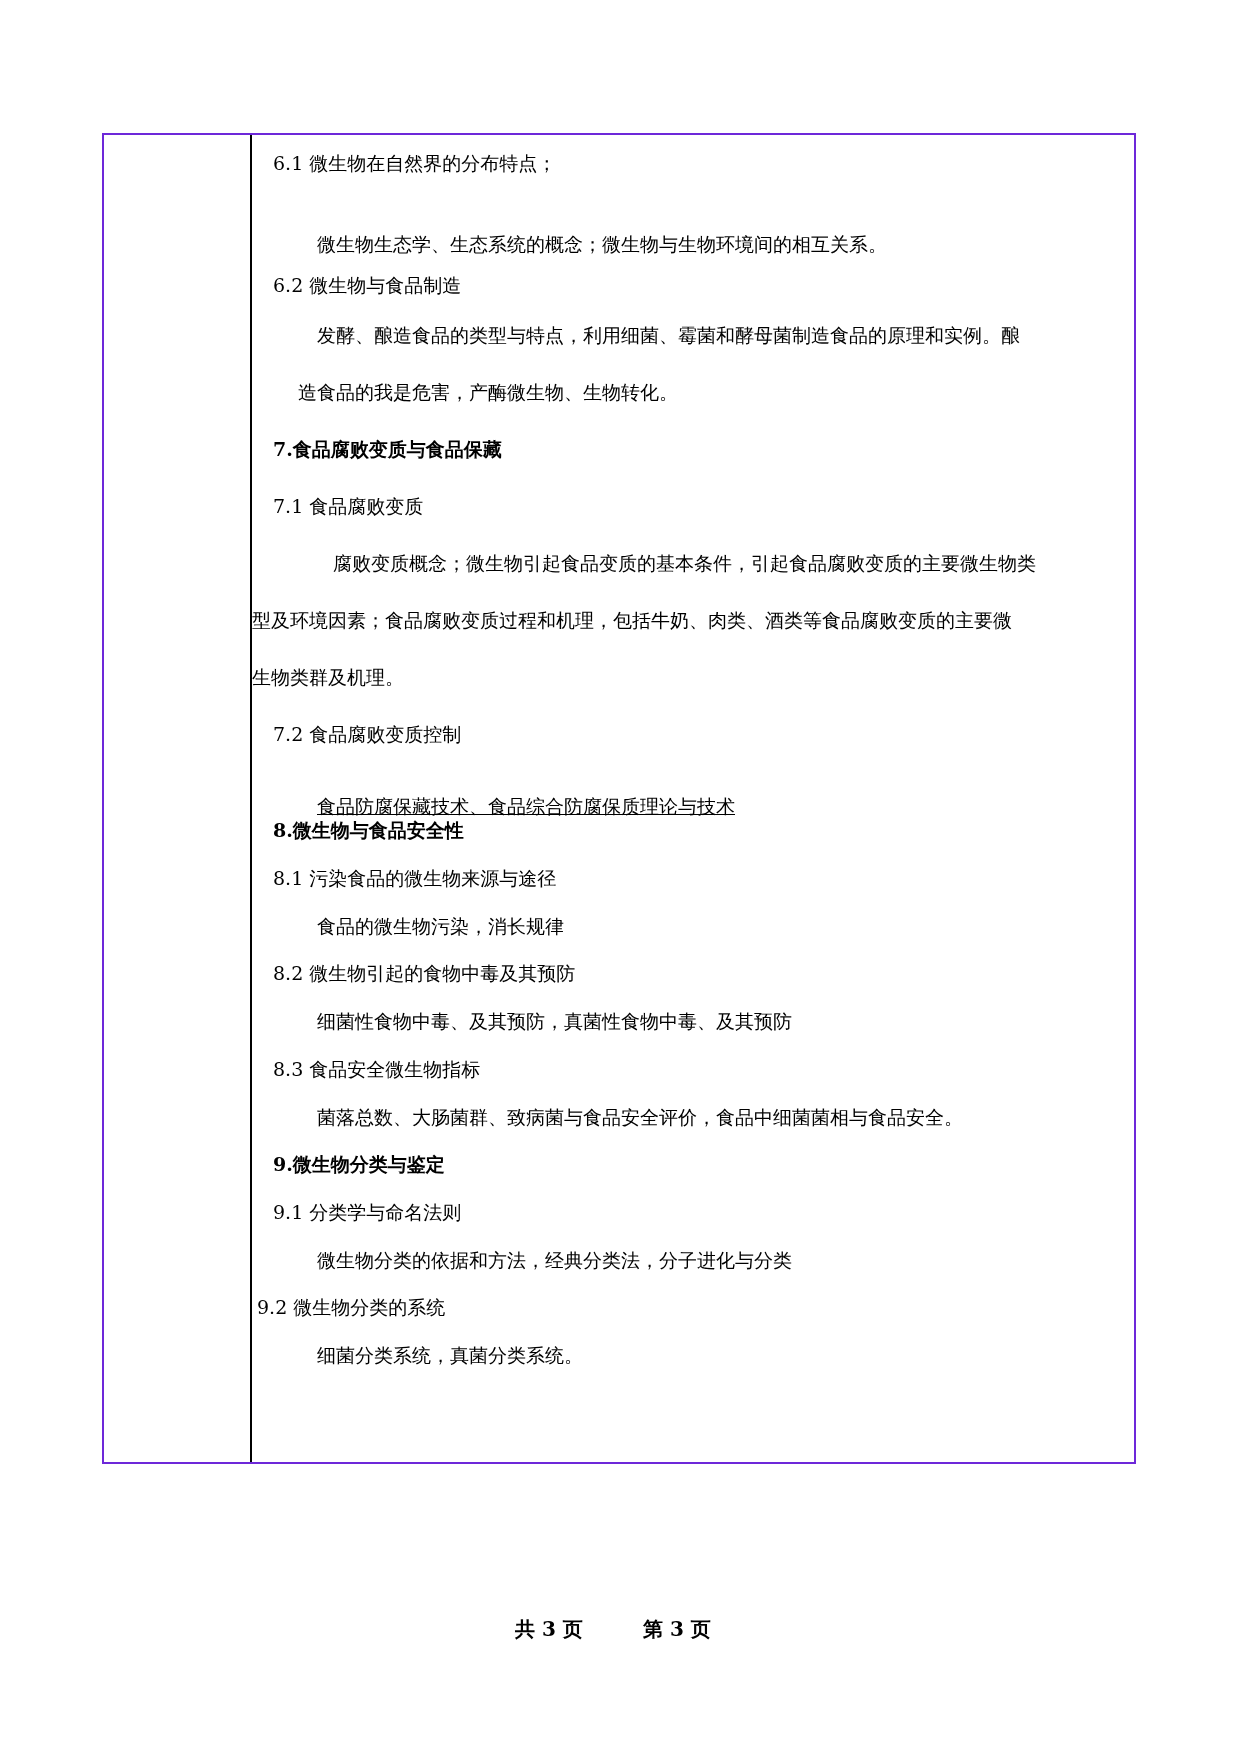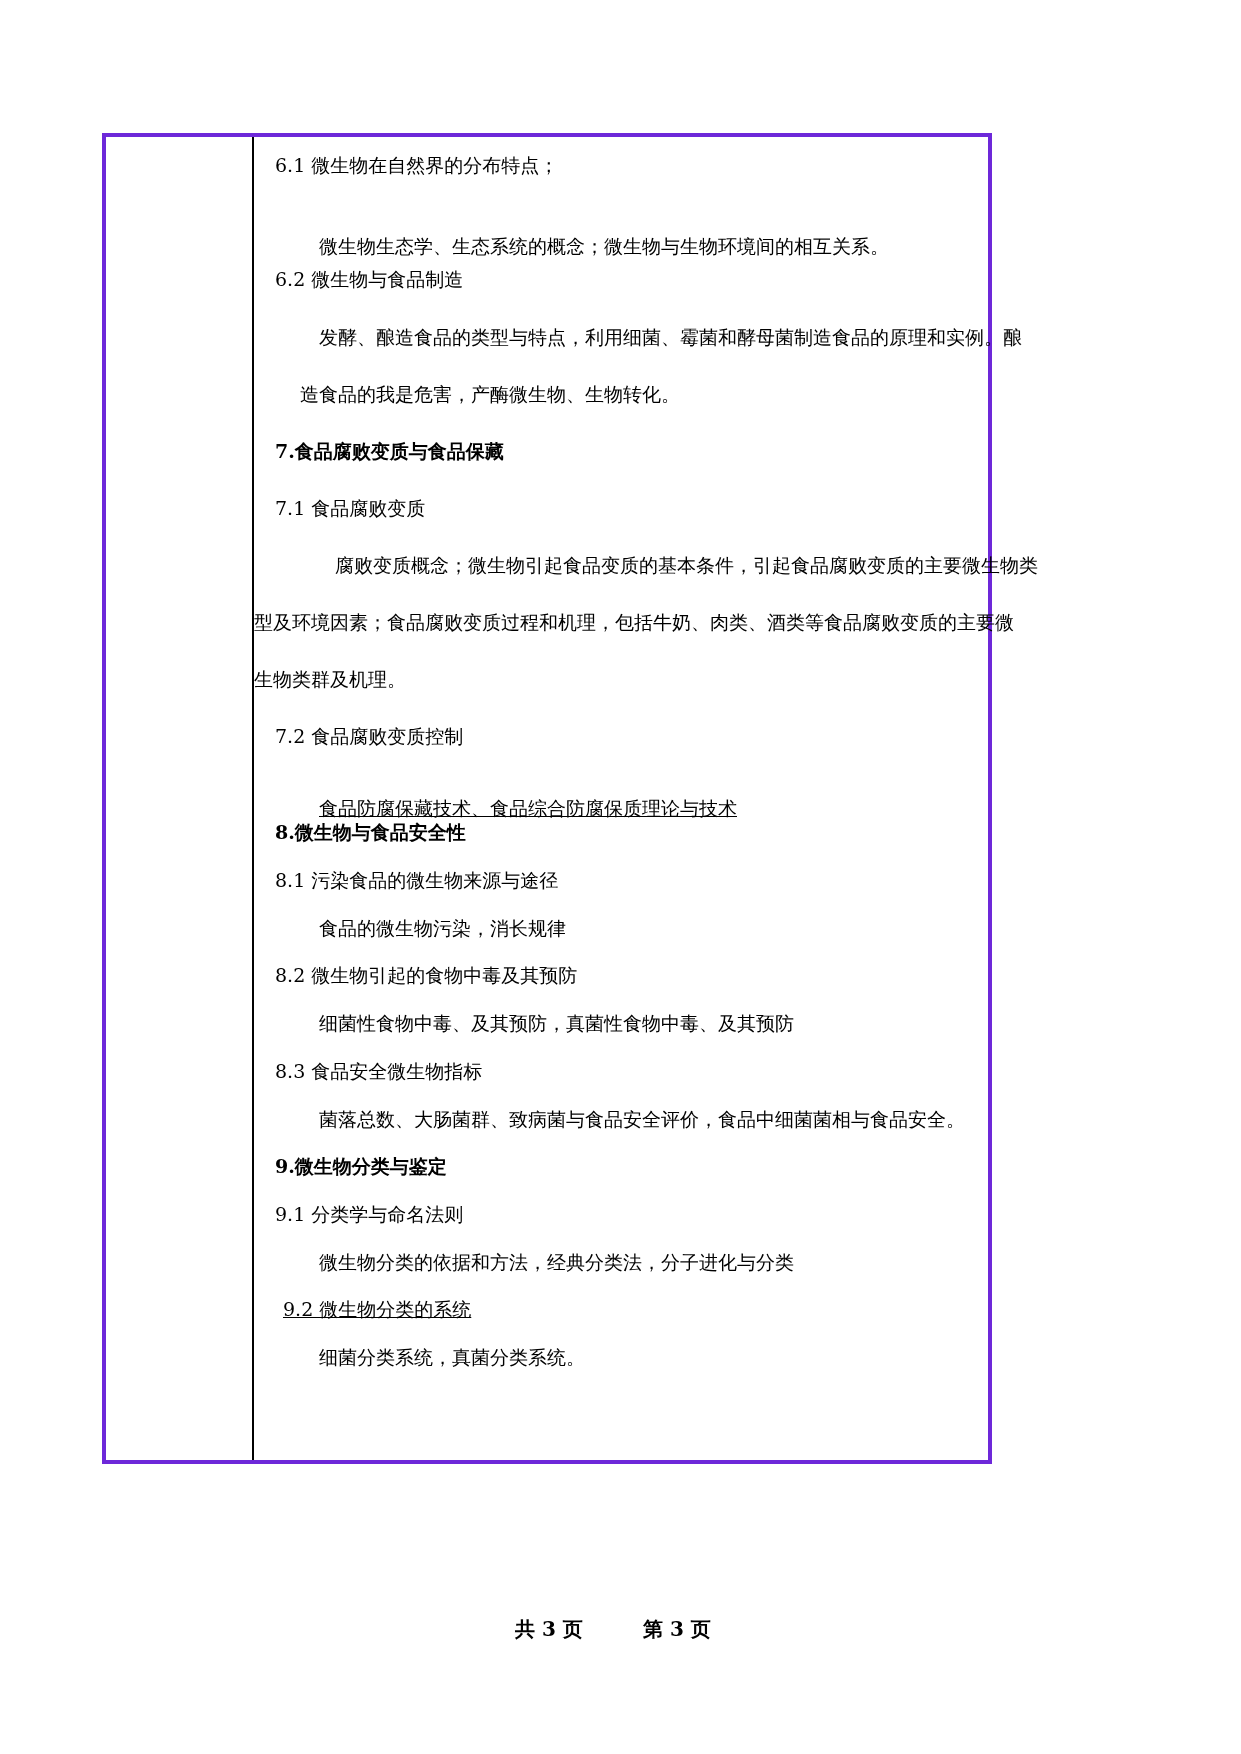--- a/index.html
+++ b/index.html
@@ -3,22 +3,22 @@
 <meta charset="utf-8">
 <style>
   html, body { margin: 0; padding: 0; background: #ffffff; }
   body {
     width: 1241px; height: 1754px; position: relative; overflow: hidden;
     font-family: "DejaVu Serif", "Liberation Serif", serif;
     color: #000;
   }
   .table {
     position: absolute; left: 102px; top: 133px;
-    width: 890px; height: 1331px;
-    border: 4px solid #6d28d9; box-sizing: border-box;
+    width: 1034px; height: 1331px;
+    border: 2px solid #6d28d9; box-sizing: border-box;
   }
   .col-left {
     position: absolute; left: 0; top: 0; bottom: 0; width: 146px;
     border-right: 2px solid #000;
   }
   .col-right { position: absolute; left: 148px; top: 0; right: 0; bottom: 0; }
   .ln {
     position: absolute; font-size: 19px; line-height: 24px; white-space: nowrap;
   }
   .b { font-weight: bold; }
@@ -27,39 +27,39 @@
   }
 </style>
 </head>
 <body>
 
 <div class="table">
   <div class="col-left"></div>
   <div class="col-right" id="content-cell">
       <div class="ln" style="top: 16px; left: 21px;">6.1 微生物在自然界的分布特点；</div>
       <div class="ln" style="top: 73px; left: 65px; margin-top: 24px;">微生物生态学、生态系统的概念；微生物与生物环境间的相互关系。</div>
-      <div class="ln" style="top: 130px; left: 21px; text-align: right;">6.2 微生物与食品制造</div>
+      <div class="ln" style="top: 138px; left: 21px; text-align: right;">6.2 微生物与食品制造</div>
       <div class="ln" style="top: 188px; left: 65px;">发酵、酿造食品的类型与特点，利用细菌、霉菌和酵母菌制造食品的原理和实例。酿</div>
       <div class="ln" style="top: 245px; left: 0px; margin-left: 46px;">造食品的我是危害，产酶微生物、生物转化。</div>
       <div class="ln b" style="top: 302px; left: 21px;">7.食品腐败变质与食品保藏</div>
       <div class="ln" style="top: 359px; left: 21px;">7.1 食品腐败变质</div>
       <div class="ln" style="top: 416px; left: 65px; margin-left: 16px;">腐败变质概念；微生物引起食品变质的基本条件，引起食品腐败变质的主要微生物类</div>
       <div class="ln" style="top: 473px; left: 0px;">型及环境因素；食品腐败变质过程和机理，包括牛奶、肉类、酒类等食品腐败变质的主要微</div>
       <div class="ln" style="top: 530px; left: 0px;">生物类群及机理。</div>
       <div class="ln" style="top: 587px; left: 21px;">7.2 食品腐败变质控制</div>
       <div class="ln" style="top: 659px; left: 65px; text-decoration: underline;">食品防腐保藏技术、食品综合防腐保质理论与技术</div>
       <div class="ln b" style="top: 683px; left: 21px;">8.微生物与食品安全性</div>
       <div class="ln" style="top: 731px; left: 21px;">8.1 污染食品的微生物来源与途径</div>
       <div class="ln" style="top: 779px; left: 65px;">食品的微生物污染，消长规律</div>
       <div class="ln" style="top: 826px; left: 21px;">8.2 微生物引起的食物中毒及其预防</div>
       <div class="ln" style="top: 874px; left: 65px;">细菌性食物中毒、及其预防，真菌性食物中毒、及其预防</div>
       <div class="ln" style="top: 922px; left: 21px;">8.3 食品安全微生物指标</div>
       <div class="ln" style="top: 970px; left: 65px;">菌落总数、大肠菌群、致病菌与食品安全评价，食品中细菌菌相与食品安全。</div>
       <div class="ln b" style="top: 1017px; left: 21px;">9.微生物分类与鉴定</div>
       <div class="ln" style="top: 1065px; left: 21px;">9.1 分类学与命名法则</div>
       <div class="ln" style="top: 1113px; left: 65px;">微生物分类的依据和方法，经典分类法，分子进化与分类</div>
-      <div class="ln" style="top: 1160px; left: 29px; text-decoration: underline;">9.2 微生物分类的系统</div>
+      <div class="ln" style="top: 1160px; left: 5px;">9.2 微生物分类的系统</div>
       <div class="ln" style="top: 1208px; left: 65px;">细菌分类系统，真菌分类系统。</div>
     </div>
 </div>
 
 <div class="footer" style="left:515px;">共 3 页</div>
 <div class="footer" style="left:643px;">第 3 页</div>
 
 </body></html>

